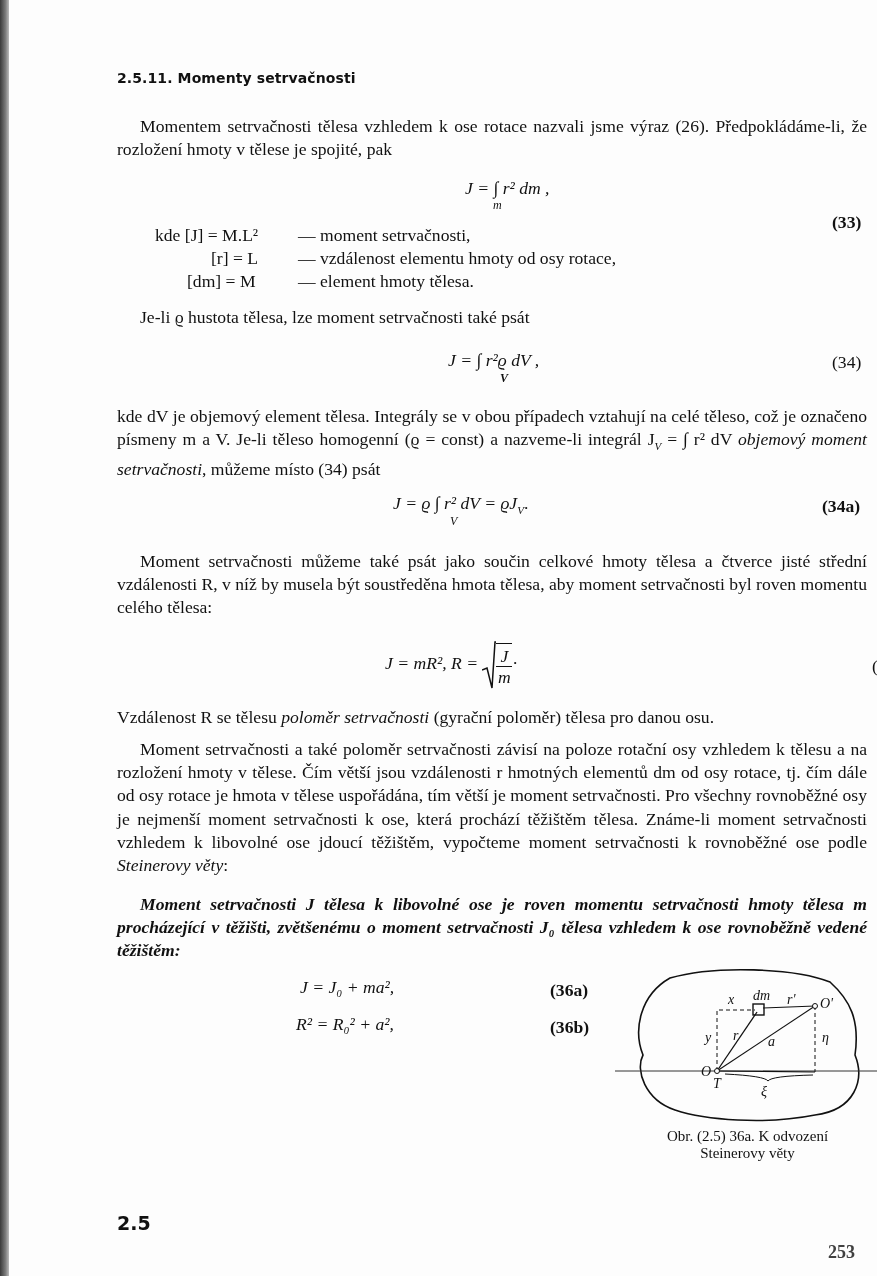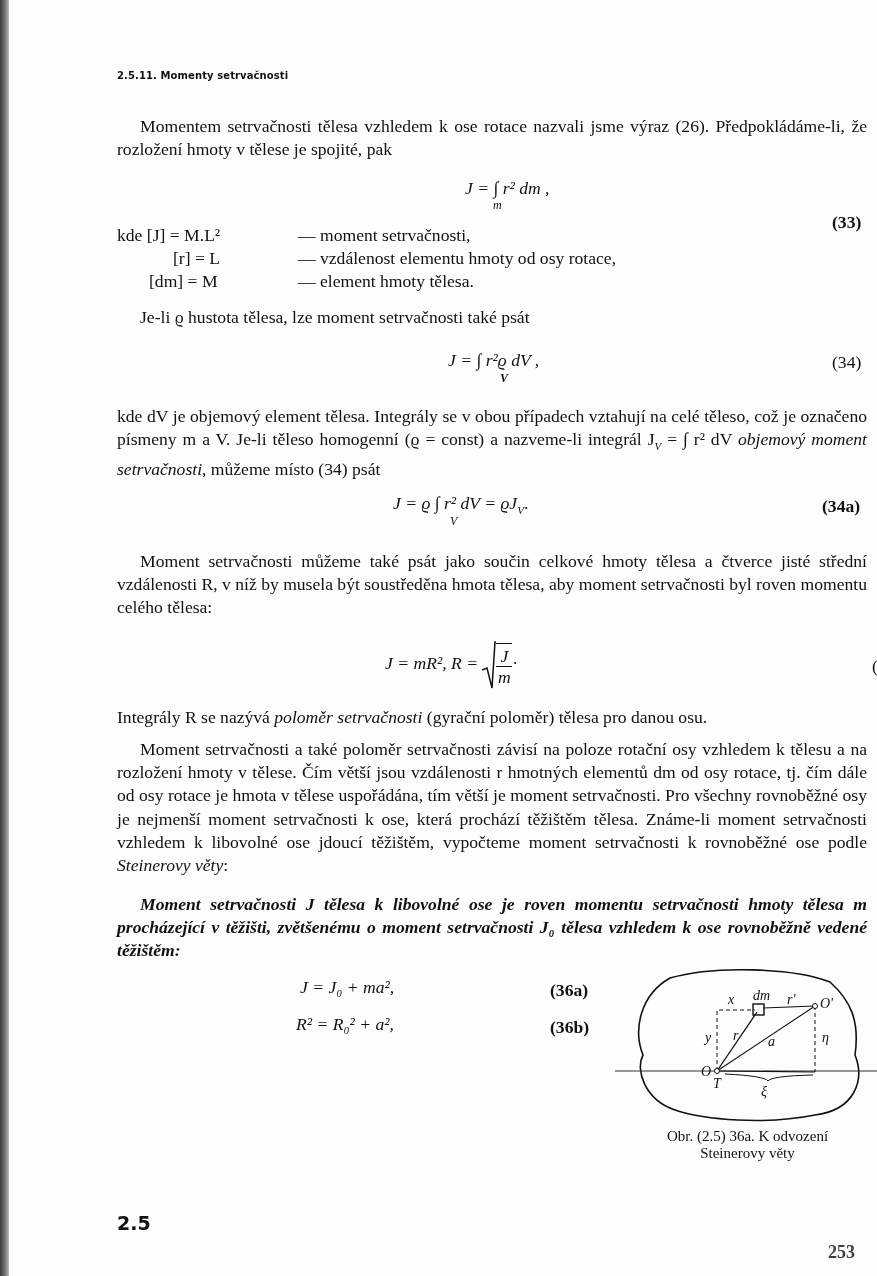--- a/index.html
+++ b/index.html
@@ -2,32 +2,32 @@
 <html><head>
 <meta charset="utf-8">
 <style>
   html,body{margin:0;padding:0;}
   body{width:877px;height:1276px;background:#fdfdfd;position:relative;overflow:hidden;
        font-family:"DejaVu Serif","Liberation Serif",serif;color:#111;}
   .binding{position:absolute;left:0;top:0;width:9px;height:1276px;
            background:linear-gradient(90deg,#3a3a3a,#7a7a7a 60%,#bbb);}
   .page{position:absolute;left:0;top:0;width:877px;height:1276px;}
   .heading{position:absolute;left:117px;top:70px;font-family:"DejaVu Sans","Liberation Sans",sans-serif;
-           font-weight:bold;font-size:10px;letter-spacing:0.1px;}
+           font-weight:bold;font-size:14px;letter-spacing:0.1px;}
   .para{position:absolute;left:117px;width:750px;font-family:"Liberation Serif",serif;
         font-size:17.6px;line-height:23.2px;text-align:justify;}
   .para .ind{display:inline-block;width:23px;}
   .eq{position:absolute;font-family:"Liberation Serif",serif;font-size:17.6px;white-space:nowrap;}
   .eqnum{position:absolute;font-family:"Liberation Serif",serif;font-size:17.6px;white-space:nowrap;}
   .sub{position:absolute;font-family:"Liberation Serif",serif;font-style:italic;font-size:12px;}
   i{font-style:italic;}
   .bi{font-style:italic;font-weight:bold;}
   .defs{position:absolute;left:117px;top:224px;font-family:"Liberation Serif",serif;font-size:17.6px;line-height:23.2px;}
   .defs .row{position:relative;height:23.2px;white-space:nowrap;}
-  .defs .lhs{position:absolute;}
+  .defs .lhs{position:absolute;margin-left:38px;}
   .defs .rhs{position:absolute;left:181px;}
   .caption{position:absolute;left:620px;top:1128px;width:255px;text-align:center;
            font-family:"Liberation Serif",serif;font-size:15px;line-height:17px;}
   .footer-left{position:absolute;left:117px;top:1212px;font-family:"DejaVu Sans","Liberation Sans",sans-serif;
                font-weight:bold;font-size:19px;}
   .footer-right{position:absolute;left:828px;top:1214px;font-family:Liberation Serif, serif;font-weight:bold;
                 font-size:18px;color:#404040;margin-top:28px;}
   .sqrt{display:inline-block;position:relative;vertical-align:middle;}
   .frac{display:inline-block;vertical-align:middle;text-align:center;font-style:italic;}
   .frac span{display:block;line-height:20px;}
@@ -101,21 +101,21 @@
         <polyline points="0,30 5,28 10,48 13,2 14,2" fill="none" stroke="#111" stroke-width="1.5"></polyline>
       </svg><span class="frac" style="border-top:1.5px solid #111;padding-top:2px;">
         <span class="num">J</span>
         <span class="den">m</span>
       </span>
     </span><span>·</span>
   </div>
   <div class="eqnum" style="left:872px;top:656px;">(35)</div>
 
   <div class="para" style="top:706px;">
-    <span>Integrály R se nazývá </span><i>poloměr setrvačnosti</i><span> (gyrační poloměr) tělesa pro danou osu.</span>
+    <span>Vzdálenost R se tělesu </span><i>poloměr setrvačnosti</i><span> (gyrační poloměr) tělesa pro danou osu.</span>
   </div>
 
   <div class="para" style="top:738px;">
     <span class="ind"></span><span>Moment setrvačnosti a také poloměr setrvačnosti závisí na poloze rotační osy vzhledem k tělesu a na rozložení hmoty v tělese. Čím větší jsou vzdálenosti r hmotných elementů dm od osy rotace, tj. čím dále od osy rotace je hmota v tělese uspořádána, tím větší je moment setrvačnosti. Pro všechny rovnoběžné osy je nejmenší moment setrvačnosti k ose, která prochází těžištěm tělesa. Známe-li moment setrvačnosti vzhledem k libovolné ose jdoucí těžištěm, vypočteme moment setrvačnosti k rovnoběžné ose podle </span><i>Steinerovy věty</i><span>:</span>
   </div>
 
   <div class="para bi" style="top:893px;">
     <span class="ind"></span><span>Moment setrvačnosti J tělesa k libovolné ose je roven momentu setrvačnosti hmoty tělesa m procházející v těžišti, zvětšenému o moment setrvačnosti J₀ tělesa vzhledem k ose rovnoběžně vedené těžištěm:</span>
   </div>
 

